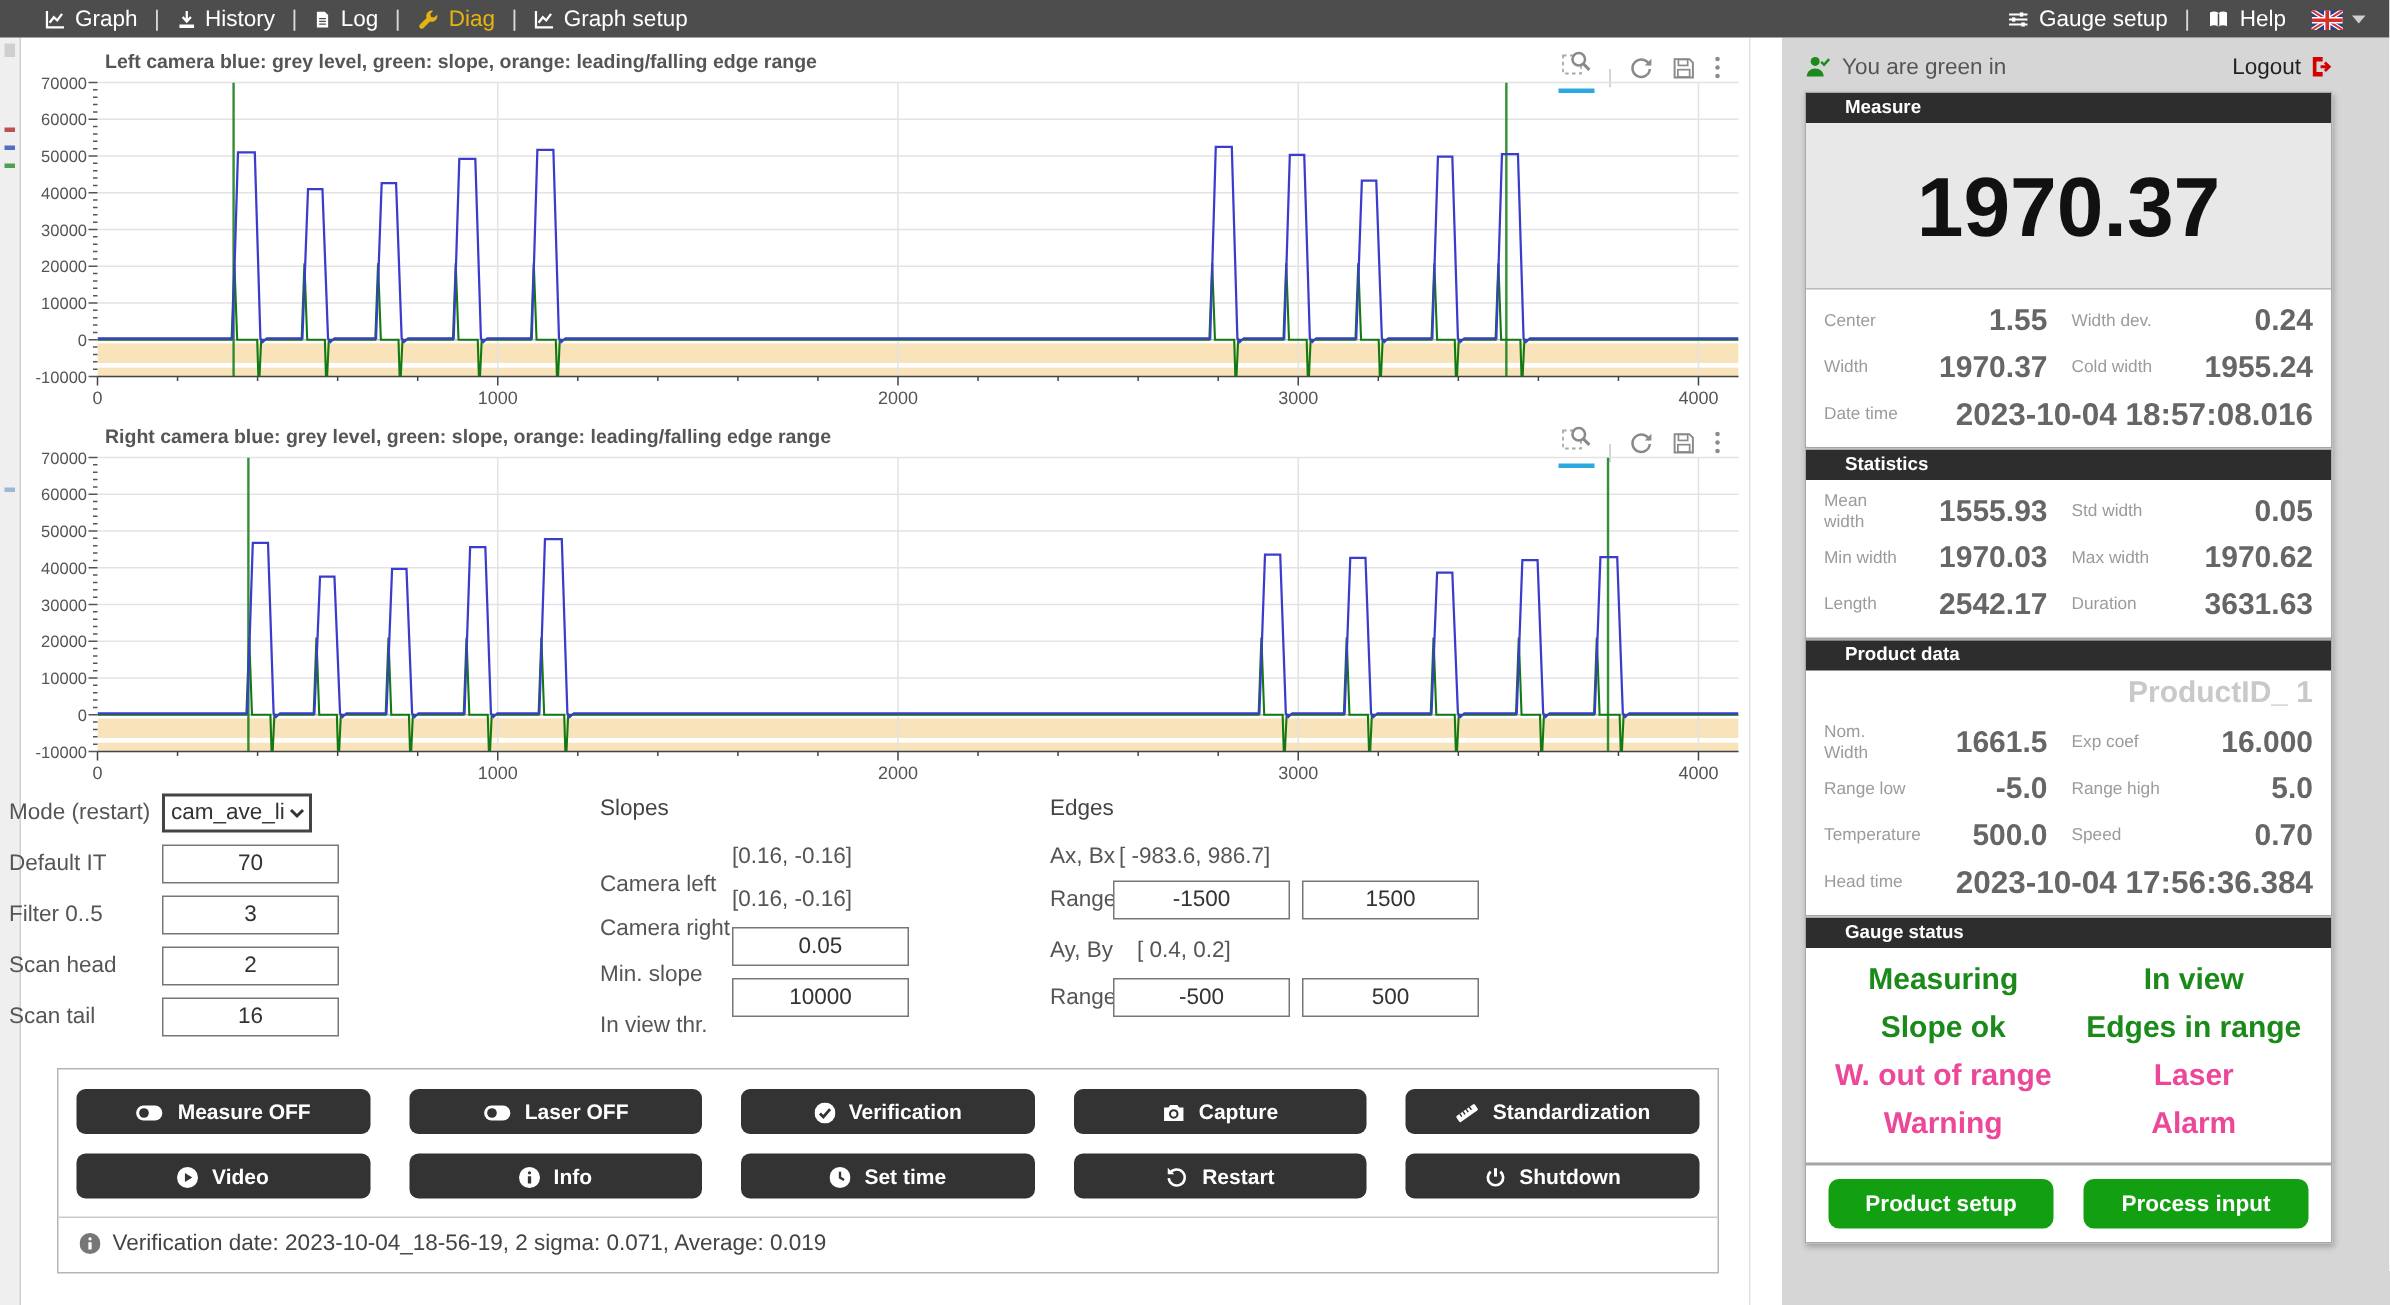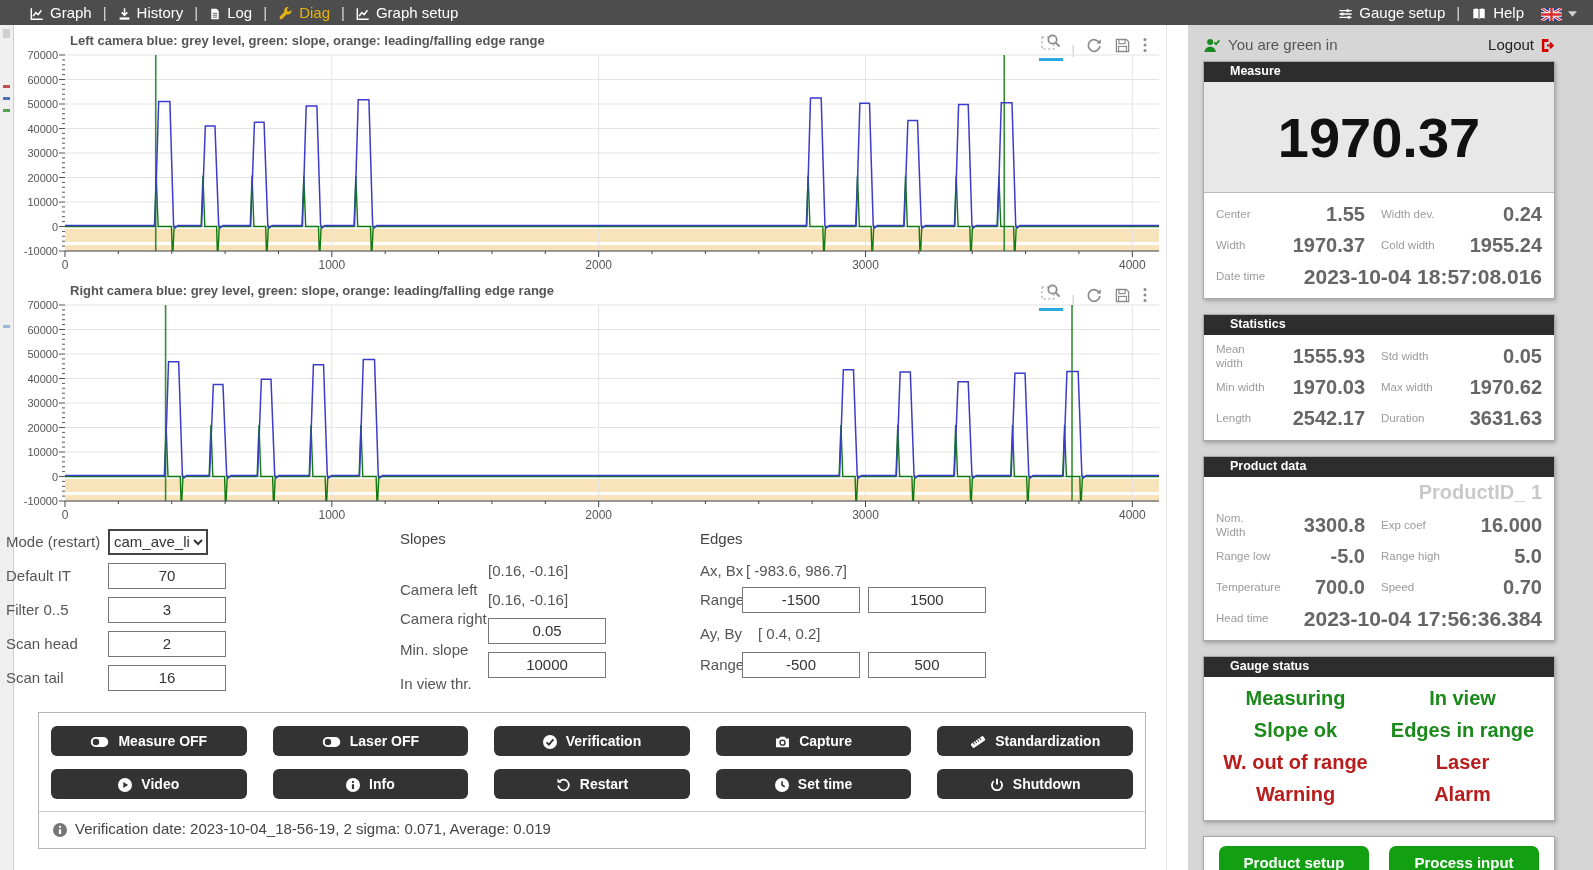--- a/index.html
+++ b/index.html
@@ -64,35 +64,35 @@
                align-items:center;gap:8px;font-size:15px;color:#444;}
 
   
   .sidebar{position:absolute;top:25px;left:1188px;right:0;bottom:0;background:#d6d6d6;
            padding:7px 38px 0 15px;box-sizing:border-box;}
   .session-row{display:flex;align-items:center;justify-content:space-between;height:24px;
                font-size:15px;color:#555;margin-bottom:5px;}
   .session-left{display:flex;align-items:center;gap:7px;}
   .logout{display:flex;align-items:center;gap:6px;color:#222;cursor:pointer;}
   .panel{background:#fff;border:1px solid #a8a8a8;box-shadow:1px 2px 4px rgba(0,0,0,.25);
-         margin-bottom:15px;}
+         }
   .panel-header{background:#2d2d2d;color:#fff;font-size:12.5px;font-weight:bold;
                 padding:2px 0 4px 26px;}
   .measure-big{background:#e8e8e8;height:110px;display:flex;align-items:center;justify-content:center;
                font-size:56px;font-weight:bold;color:#111;border-bottom:1px solid #bbb;}
   .kv-rows{padding:6px 12px 6px;}
   .kv-row{display:flex;align-items:center;min-height:31px;}
   .kv-label{width:58px;font-size:11.5px;color:#9b9b9b;line-height:1.15;white-space:pre-line;}
   .kv-label.l2{width:70px;margin-left:16px;}
   .kv-value{flex:1;text-align:right;font-size:20px;font-weight:bold;color:#666;}
   .kv-value.big{font-size:21px;}
   .pid-row{padding:4px 12px 0;text-align:right;font-size:20px;font-weight:bold;color:#c9c9c9;}
   .status-grid{display:grid;grid-template-columns:1fr 1fr;padding:6px 8px 10px;row-gap:1px;}
   .status{text-align:center;font-size:20px;font-weight:bold;line-height:31px;}
-  .status.on{color:#1b8a1b;} .status.off{color:#b91c1c;}
+  .status.on{color:#1b8a1b;} .status.off{color:#ec4899;}
   .sidebar-actions{background:#fff;border:1px solid #a8a8a8;box-shadow:1px 2px 4px rgba(0,0,0,.25);
                    padding:9px 0;display:flex;justify-content:center;gap:20px;}
   .green-btn{background:#12a012;color:#fff;font-weight:bold;font-size:15px;border:none;
              border-radius:7px;width:150px;height:33px;cursor:pointer;font-family:inherit;}
 </style>
 </head>
 <body>
 
 <div class="navbar">
   <div class="nav-group">
@@ -556,32 +556,32 @@
         <span>Video</span>
       </button>
       <button class="ctl-btn">
         <span class="icon"><svg viewBox="0 0 14 14" width="14" height="14">
             <circle cx="7" cy="7" r="7" fill="#fff"></circle>
             <path d="M7 2.8a1.1 1.1 0 1 1 0 2.2 1.1 1.1 0 0 1 0-2.2zM5.9 6.2h2.2v4.8H5.9z" fill="#333"></path>
           </svg></span>
         <span>Info</span>
       </button>
       <button class="ctl-btn">
+        <span class="icon"><svg viewBox="0 0 14 14" width="14" height="14">
+            <circle cx="7" cy="7" r="7" fill="#fff"></circle>
+            <path d="M7 3.2V7l2.7 1.7" stroke="#333" stroke-width="1.6" fill="none"></path>
+          </svg></span>
+        <span>Set time</span>
+      </button>
+      <button class="ctl-btn">
         <span class="icon"><svg viewBox="0 0 16 16" width="15" height="15">
             <path d="M3.1 5.6A5.7 5.7 0 1 1 2.3 9" fill="none" stroke="#fff" stroke-width="1.8"></path>
             <path d="M1.6 1.6v4.6h4.6z" fill="#fff"></path>
           </svg></span>
         <span>Restart</span>
-      </button>
-      <button class="ctl-btn">
-        <span class="icon"><svg viewBox="0 0 14 14" width="14" height="14">
-            <circle cx="7" cy="7" r="7" fill="#fff"></circle>
-            <path d="M7 3.2V7l2.7 1.7" stroke="#333" stroke-width="1.6" fill="none"></path>
-          </svg></span>
-        <span>Set time</span>
       </button>
       <button class="ctl-btn">
         <span class="icon"><svg viewBox="0 0 14 14" width="14" height="14">
             <path d="M7 0.8v5.6" stroke="#fff" stroke-width="2"></path>
             <path d="M3.8 3.1a5.1 5.1 0 1 0 6.4 0" fill="none" stroke="#fff" stroke-width="1.8"></path>
           </svg></span>
         <span>Shutdown</span>
       </button>
     </div>
   <div class="verify-note">
@@ -660,33 +660,33 @@
     </div>
   </div>
 
   <div class="panel">
     <div class="panel-header">Product data</div>
     <div class="pid-row">ProductID_ 1</div>
     <div class="kv-rows">
       <div class="kv-row">
         <span class="kv-label">Nom.
 Width</span>
-        <span class="kv-value">3300.8</span>
+        <span class="kv-value">1661.5</span>
         <span class="kv-label l2">Exp coef</span>
         <span class="kv-value">16.000</span>
       </div>
       <div class="kv-row">
         <span class="kv-label">Range low</span>
         <span class="kv-value">-5.0</span>
         <span class="kv-label l2">Range high</span>
         <span class="kv-value">5.0</span>
       </div>
       <div class="kv-row">
         <span class="kv-label">Temperature</span>
-        <span class="kv-value">700.0</span>
+        <span class="kv-value">500.0</span>
         <span class="kv-label l2">Speed</span>
         <span class="kv-value">0.70</span>
       </div>
       <div class="kv-row">
         <span class="kv-label">Head time</span>
         <span class="kv-value big">2023-10-04 17:56:36.384</span>
       </div>
     </div>
   </div>
 

